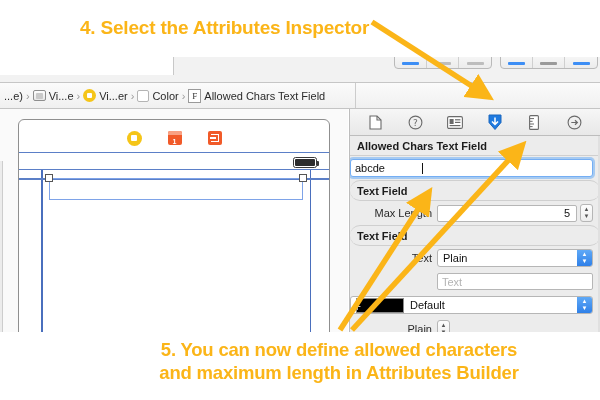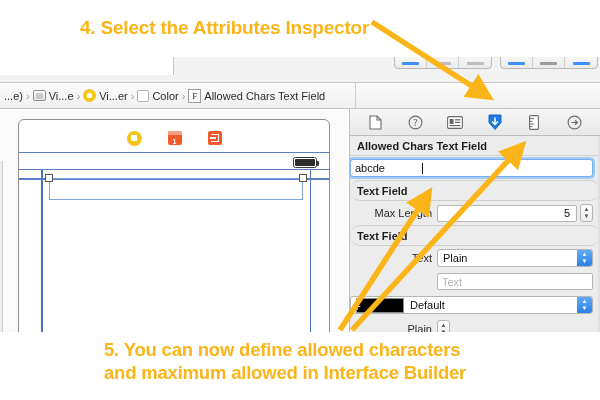--- a/index.html
+++ b/index.html
@@ -11,21 +11,21 @@
     -webkit-font-smoothing:antialiased;
   }
 
   
   .annot {
     position:absolute; color:#fbb518; font-weight:bold;
     font-family:"Liberation Sans", sans-serif;
     letter-spacing:-0.2px; line-height:1.25;
   }
   #annot-top { top:16px; left:80px; font-size:19px; white-space:nowrap; }
-  #annot-bottom { top:338px; left:104px; font-size:18.5px; width:470px; }
+  #annot-bottom { top:338px; left:104px; font-size:18.5px; width:470px;text-align:center; }
   #annot-bottom div { white-space:nowrap; }
 
   
   #arrows { position:absolute; inset:0; pointer-events:none; }
 
   
   #xcode {
     position:absolute; left:0; top:57px; width:600px; height:275px;
     background:#ffffff; overflow:hidden;
   }
@@ -454,21 +454,21 @@
       <span class="plus-ghost">+</span>
       <div class="scroll-sliver"></div>
     </div>
   </div>
 </div>
 
 <div class="annot" id="annot-top">4. Select the Attributes Inspector</div>
 
 <div class="annot" id="annot-bottom">
   <div>5. You can now define allowed characters</div>
-  <div>and maximum allowed in Interface Builder</div>
+  <div>and maximum length in Attributes Builder</div>
 </div>
 
 <svg id="arrows" width="600" height="400" viewBox="0 0 600 400">
   <defs>
     <marker id="ah" markerWidth="5" markerHeight="5" refX="2.2" refY="2.5" orient="auto">
       <path d="M0,0 L5,2.5 L0,5 z" fill="#fbb518"></path>
     </marker>
   </defs>
 
   <line x1="372" y1="22" x2="481" y2="92" stroke="#fbb518" stroke-width="5.5" marker-end="url(#ah)"></line>

